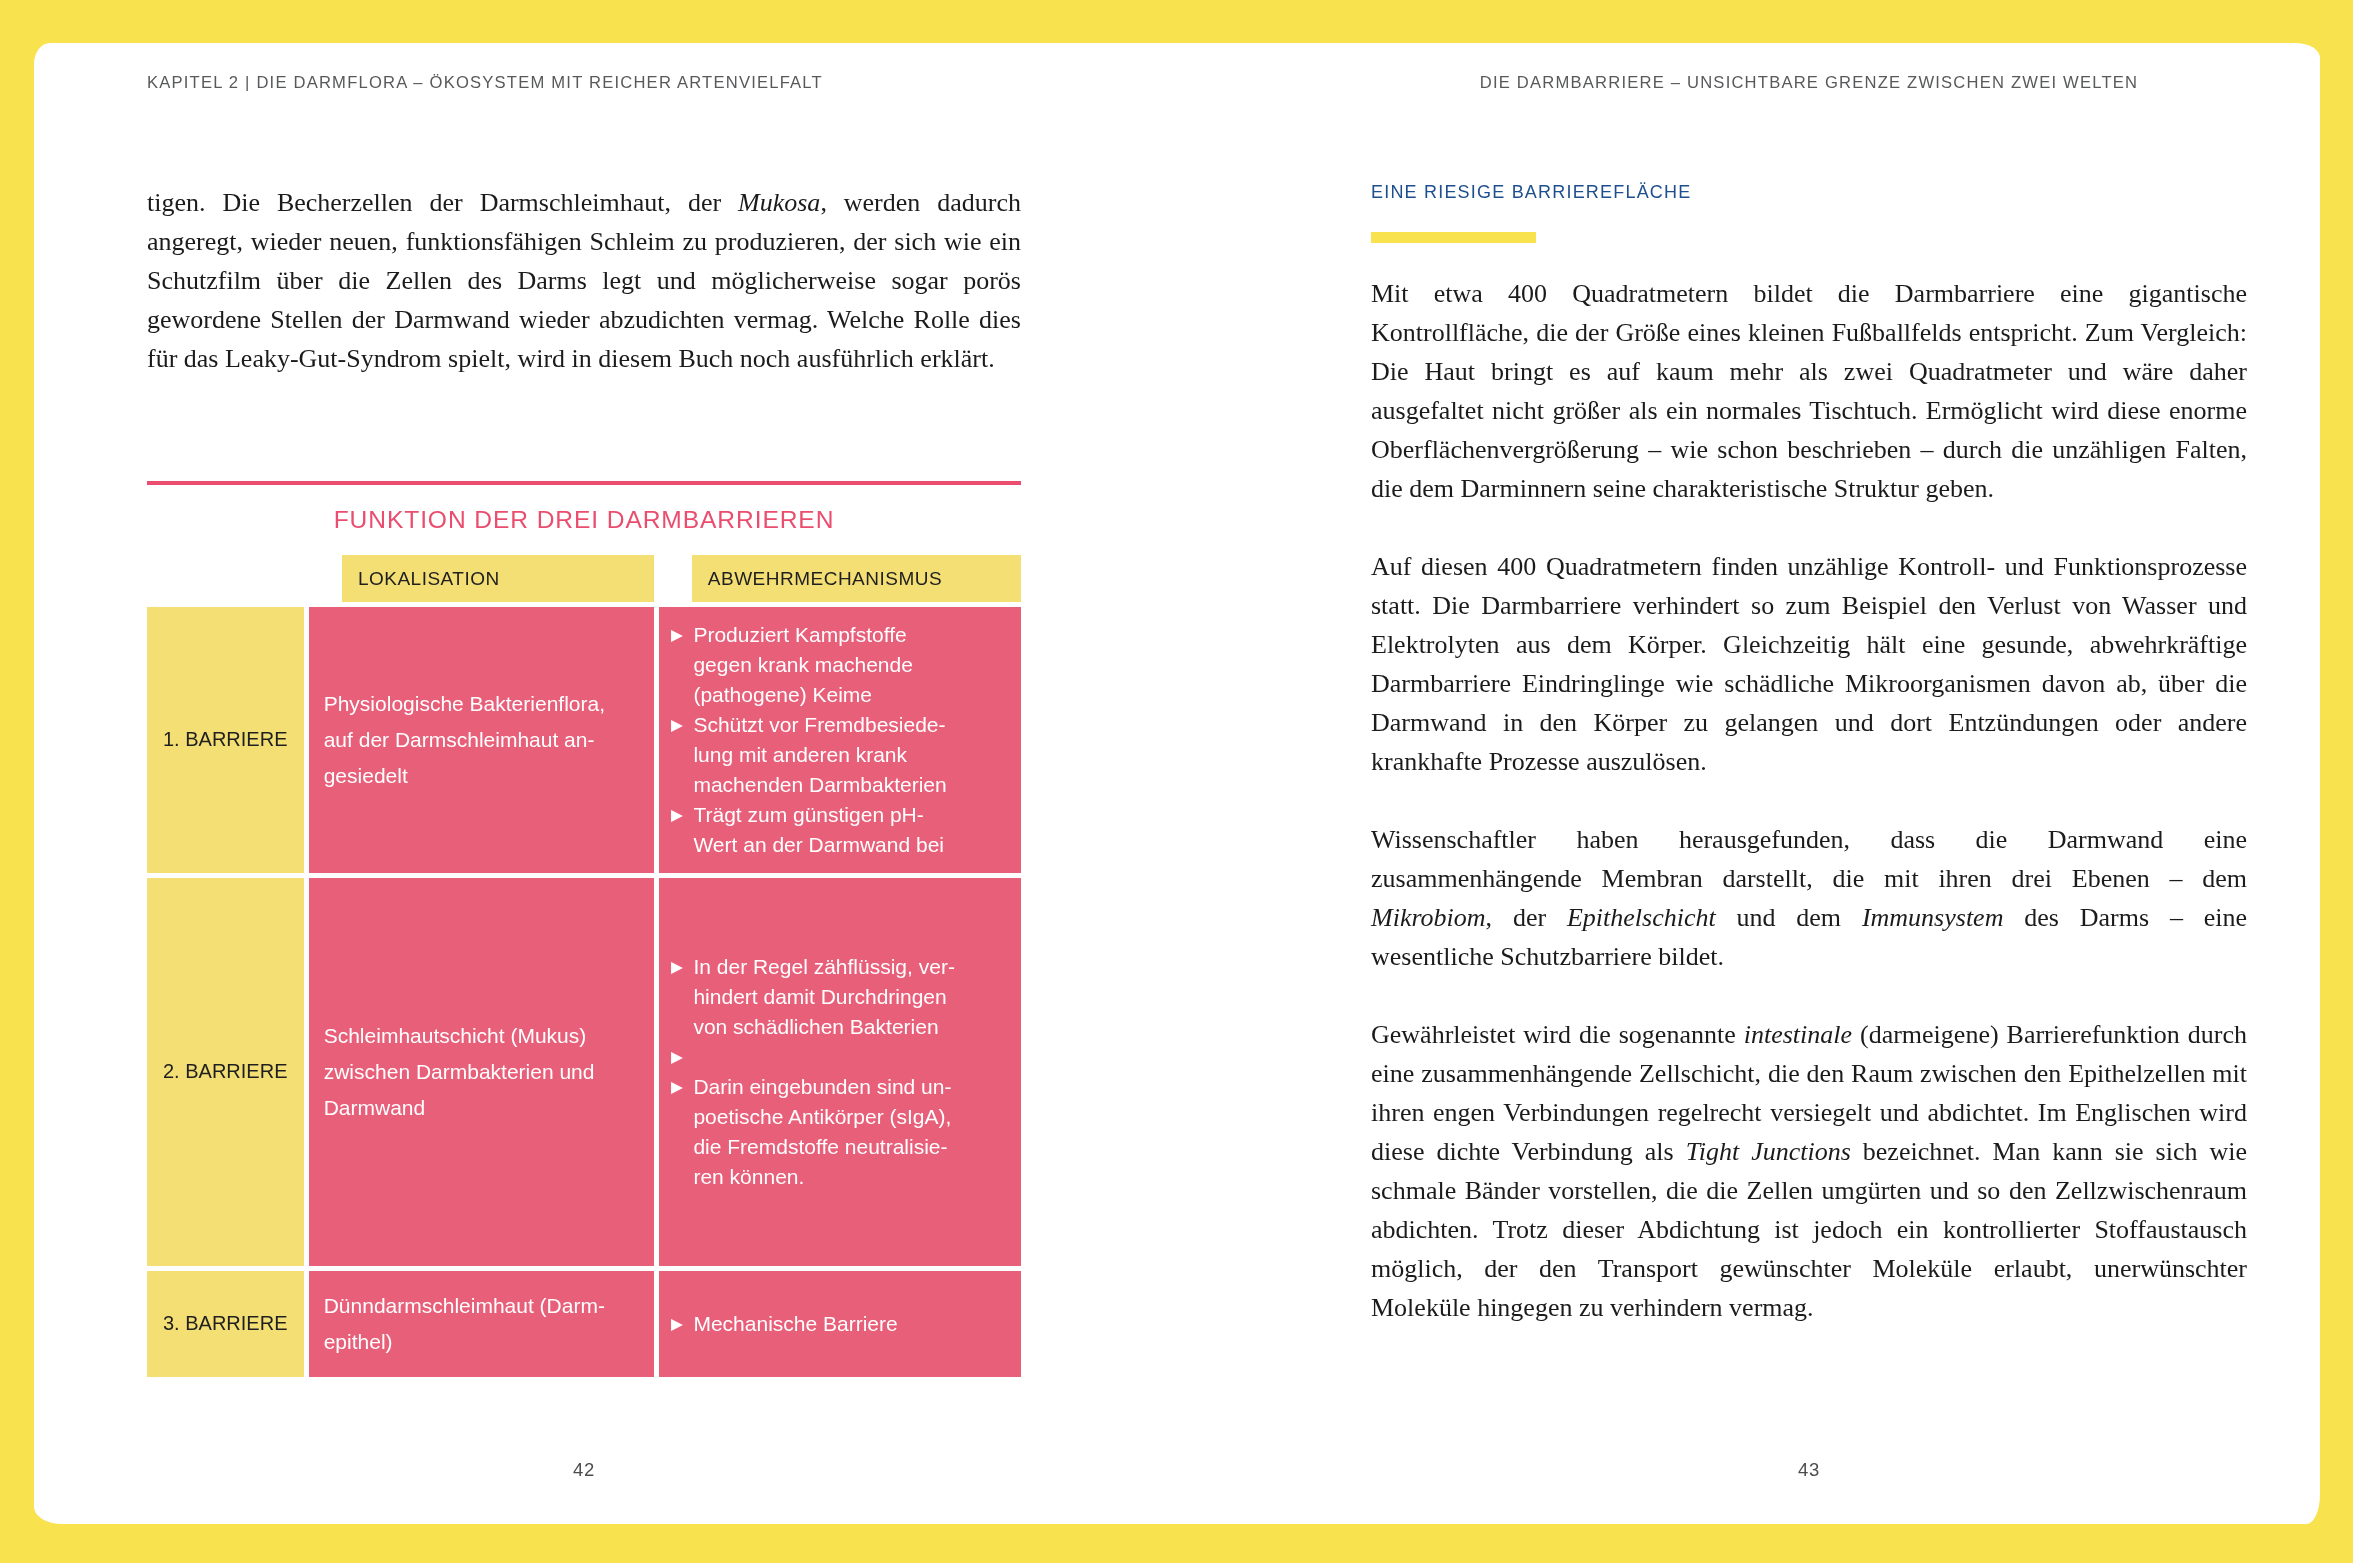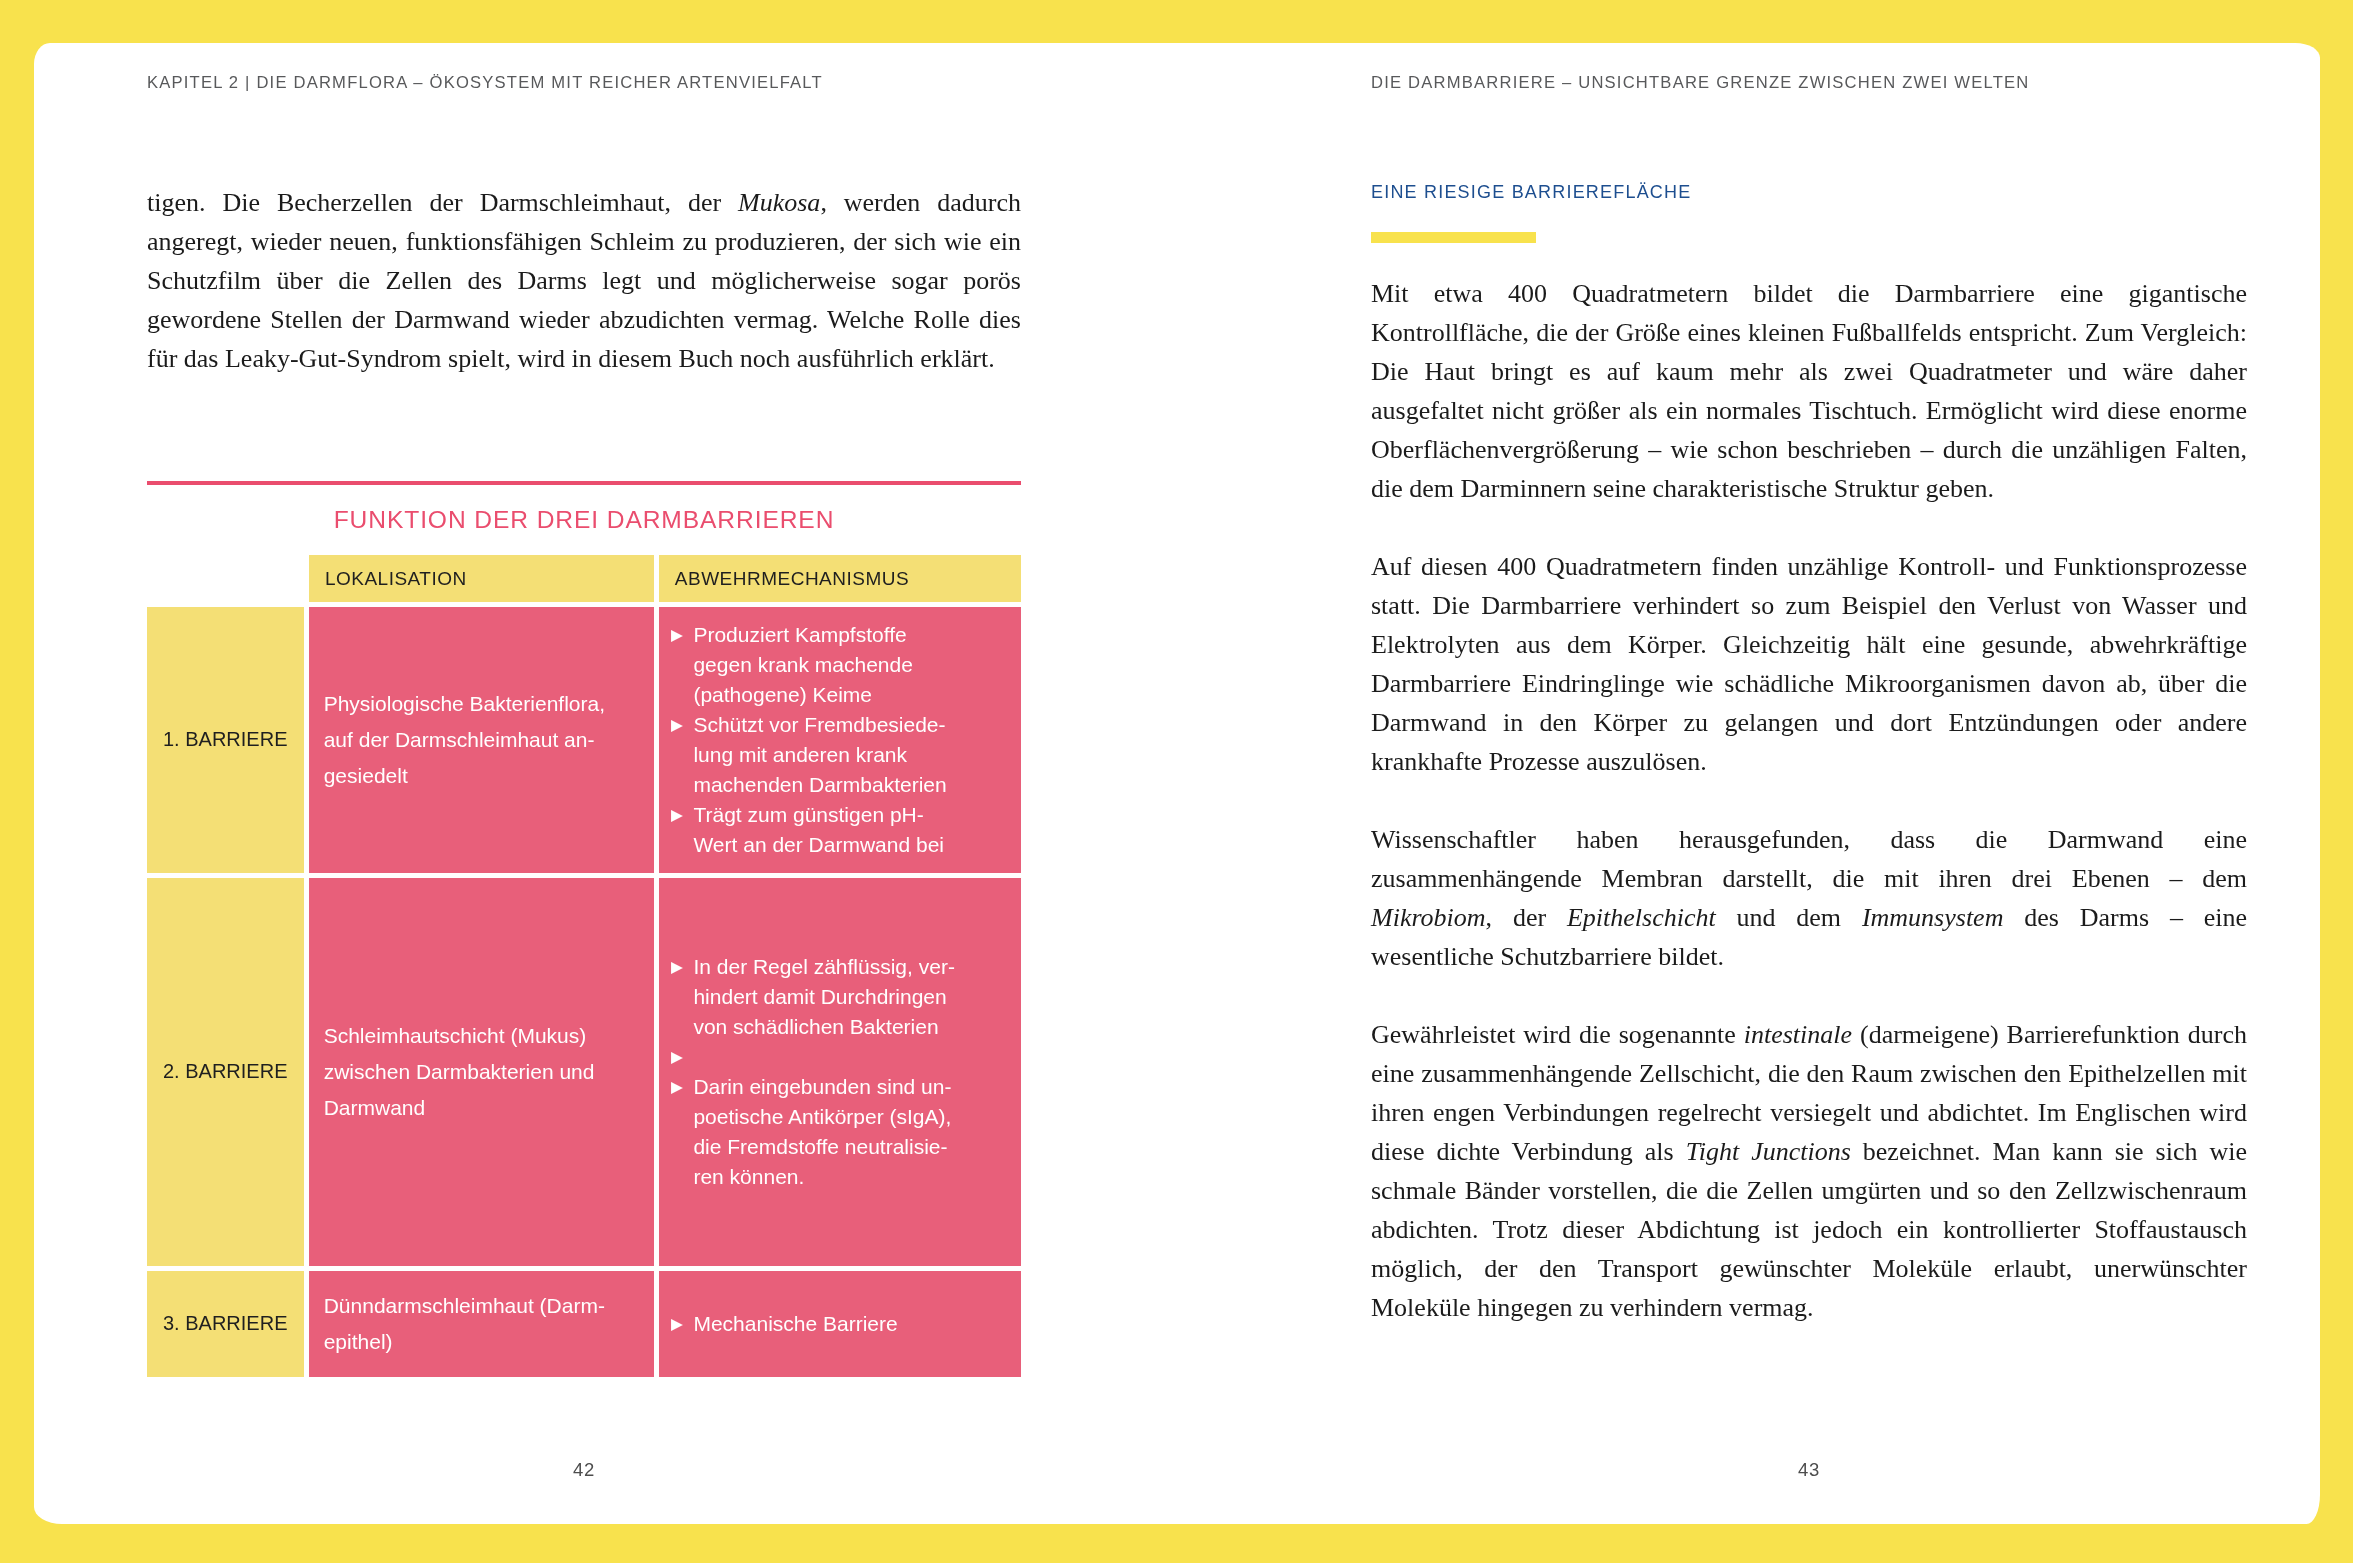--- a/index.html
+++ b/index.html
@@ -18,21 +18,21 @@
   }
   .col { position:absolute; top:0; height:100%; }
   .col-left  { left:113px;  width:874px; }
   .col-right { left:1337px; width:876px; }
 
   .running-head {
     position:absolute; top:29.5px; left:0; width:100%;
     font-size:16.6px; letter-spacing:1.2px; color:#58595B;
     white-space:nowrap;
   }
-  .running-head.right { text-align:left; }
+  .running-head.right { text-align:center; }
 
   .serif {
     font-family:"Liberation Serif", serif;
     font-size:26px; line-height:39px; color:#1b1b1b;
     text-align:justify;
     margin-top:14px;
   }
 
   .intro { position:absolute; top:126px; left:0; width:100%; }
 
@@ -48,21 +48,21 @@
 
   .barrier-table {
     position:absolute; top:512px; left:0; width:100%;
     display:grid;
     grid-template-columns:157px 345px 362px;
     grid-template-rows:47px 266px 388px 106px;
     gap:4.9px;
   }
   .cell-header {
     background:#F4DF75; display:flex; align-items:center;
-    padding-left:16px; font-size:19px; letter-spacing:0.5px; color:#1f1f1f;
+    padding-left:16px; font-size:19px; letter-spacing:0.5px; color:#1f1f1f;margin-left:33px;
   }
   .cell-corner { background:transparent; }
   .cell-label {
     background:#F4DF75; display:flex; align-items:center;
     padding-left:16px; font-size:20px; color:#1f1f1f;
   }
   .cell-pink { background:#E85F7A; color:#ffffff; }
   .cell-lok {
     display:flex; align-items:center;
     padding:0 14.8px; font-size:21px; line-height:36px;

